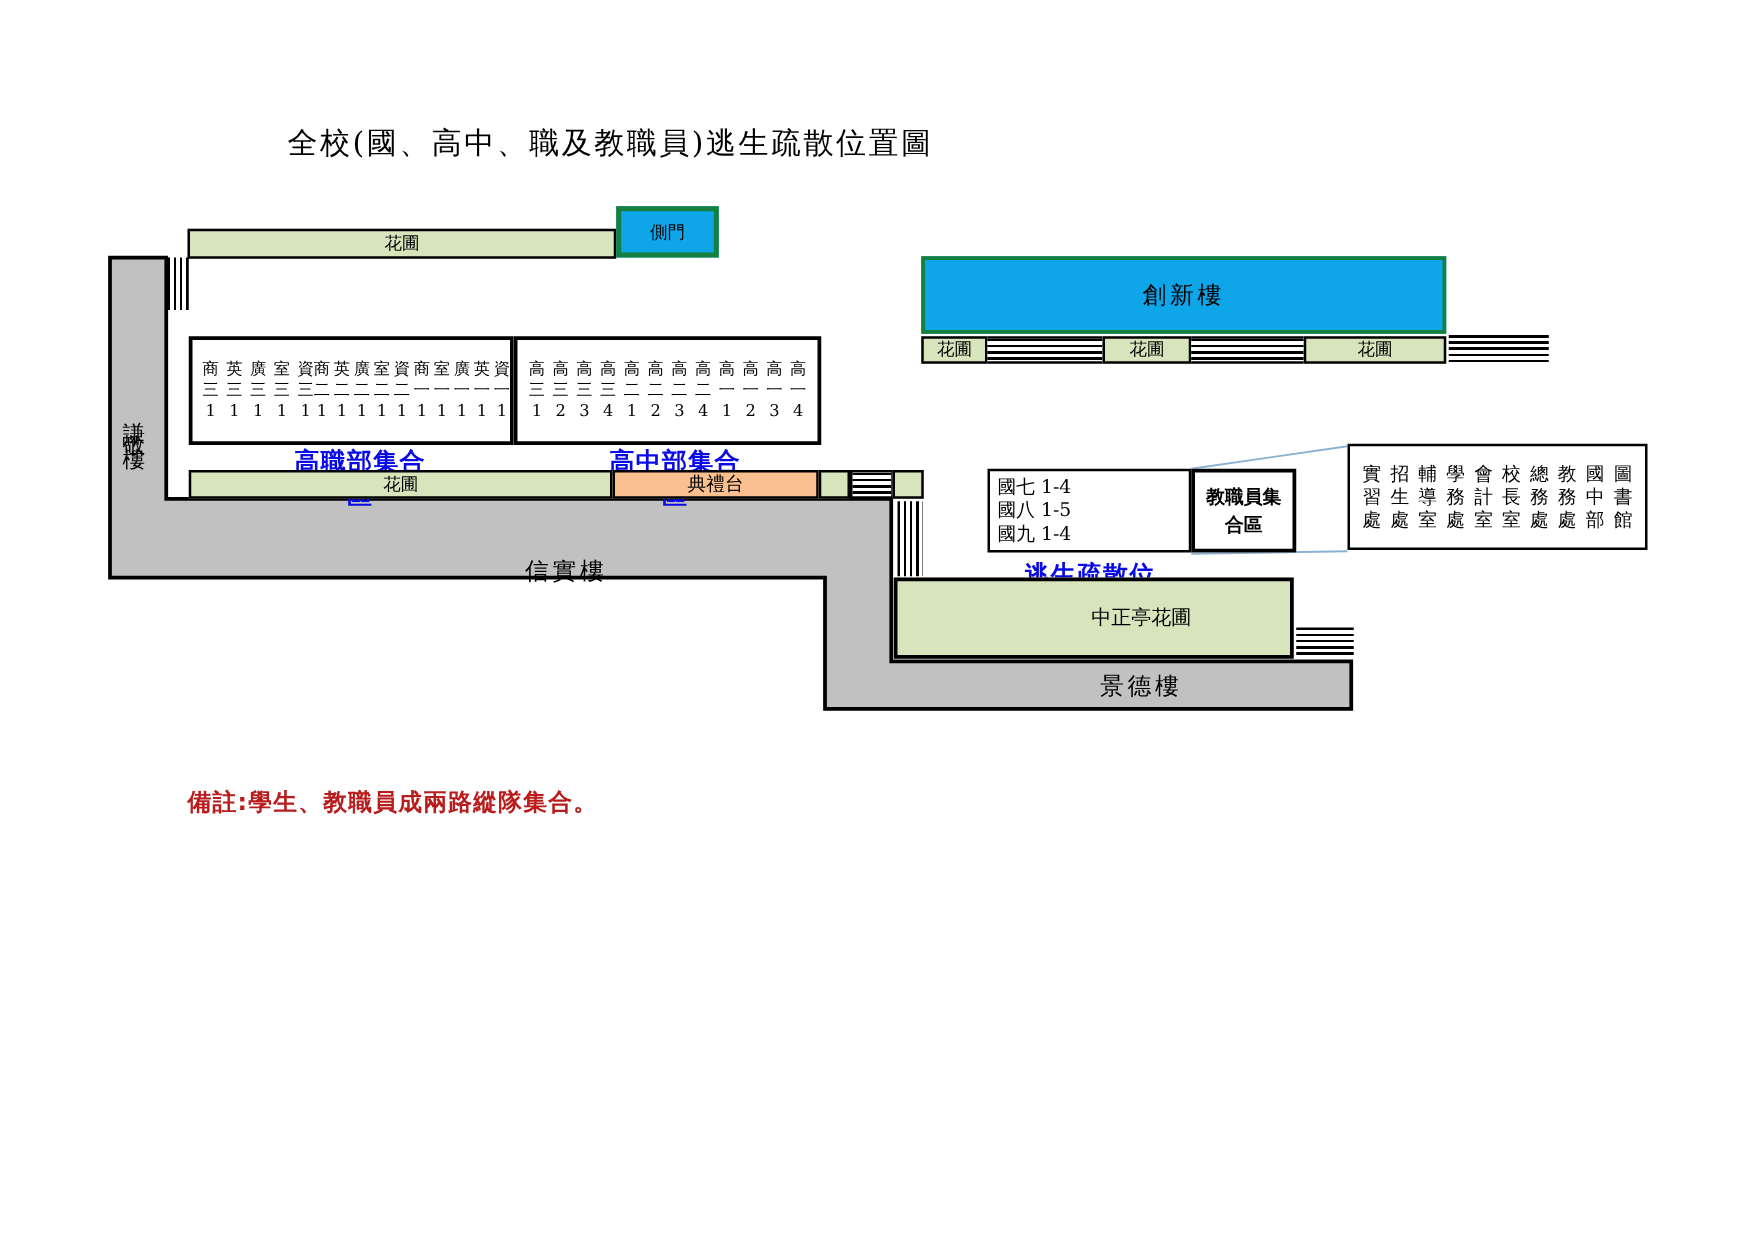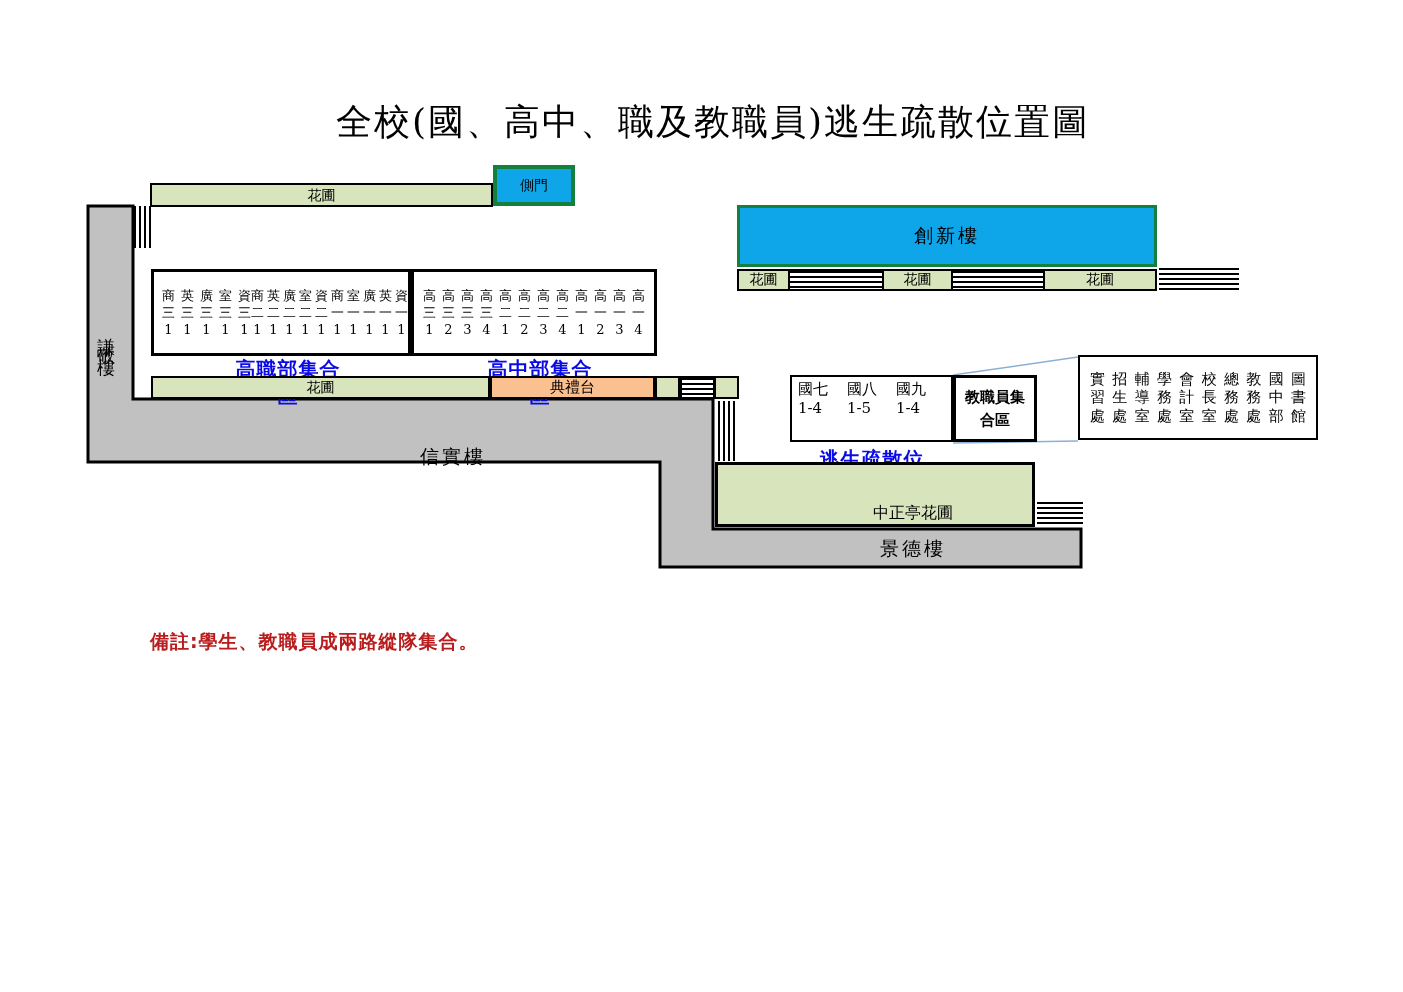--- a/index.html
+++ b/index.html
@@ -4,24 +4,24 @@
 <style>
   html,body{margin:0;padding:0;background:#fff;}
   #canvas{
     position:relative;width:1403px;height:992px;background:#fff;overflow:hidden;
     font-family:"DejaVu Serif", serif;color:#000;
   }
   .abs{position:absolute;box-sizing:border-box;}
   #bg-svg{position:absolute;left:0;top:0;width:1403px;height:992px;}
 
   .page-title{
-    left:230px;top:98px;width:860px;text-align:right;
-    font-size:36px;letter-spacing:2px;font-weight:500;
+    left:230px;top:98px;width:860px;text-align:left;
+    font-size:24px;letter-spacing:2px;font-weight:500;
   }
-  .garden{background:#d8e4bc;border:2px solid #000;display:flex;align-items:flex-end;justify-content:center;font-size:14px;}
+  .garden{background:#d8e4bc;border:2px solid #000;display:flex;align-items:center;justify-content:center;font-size:14px;}
   .garden.thick{border-width:3px;}
   .gray-box{background:#0ea5e9;border:4px solid #15803d;display:flex;align-items:center;justify-content:center;font-size:14px;}
   .stage{background:#fac08f;border:2px solid #000;display:flex;align-items:center;justify-content:center;font-size:15px;}
   .stripes-v{background-image:repeating-linear-gradient(90deg,#000 0px,#000 2px,#fff 2px,#fff 5px);}
   .stripes-h{background-image:repeating-linear-gradient(180deg,#000 0px,#000 2px,#fff 2px,#fff 5px);}
   .hatch-bordered{border:2px solid #000;}
   .hatch-tb{border-top:2px solid #000;border-bottom:2px solid #000;}
 
   .bld-label{font-size:19px;letter-spacing:3px;}
   .bld-label-v{writing-mode:vertical-rl;font-size:18px;letter-spacing:11px;}
@@ -30,21 +30,21 @@
   .col-group{display:flex;}
   .vcol{white-space:pre-line;text-align:center;font-size:13px;line-height:1.32;display:block;}
   .g-a .vcol{margin-right:6px;}
   .g-b .vcol{margin-right:3px;}
   .g-s .vcol{margin-right:5px;}
   .col-group .vcol:last-child{margin-right:0;}
 
   .blue-label{color:#0a0ae6;font-family:"DejaVu Sans",sans-serif;font-weight:bold;font-size:20px;text-align:center;letter-spacing:1px;}
   .note-text{color:#b91c1c;font-family:"DejaVu Sans",sans-serif;font-weight:bold;font-size:19px;letter-spacing:1px;}
 
-  .junior-box{background:#fff;border:2px solid #000;padding:3px 6px;display:flex;flex-direction:row;justify-content:space-between;font-size:15px;}
+  .junior-box{background:#fff;border:2px solid #000;padding:3px 6px;display:flex;flex-direction:column;justify-content:space-between;font-size:15px;}
   .staff-box{background:#fff;border:3px solid #000;display:flex;align-items:center;justify-content:center;
     font-family:"DejaVu Sans",sans-serif;font-weight:bold;font-size:15px;text-align:center;padding:12px 7px;line-height:1.5;}
   .office-box{background:#fff;border:2px solid #000;display:flex;align-items:center;justify-content:space-between;padding:0 10px;}
   .office-box .vcol{font-size:15px;line-height:1.22;}
 </style>
 </head>
 <body>
 
 <div id="canvas">
 

